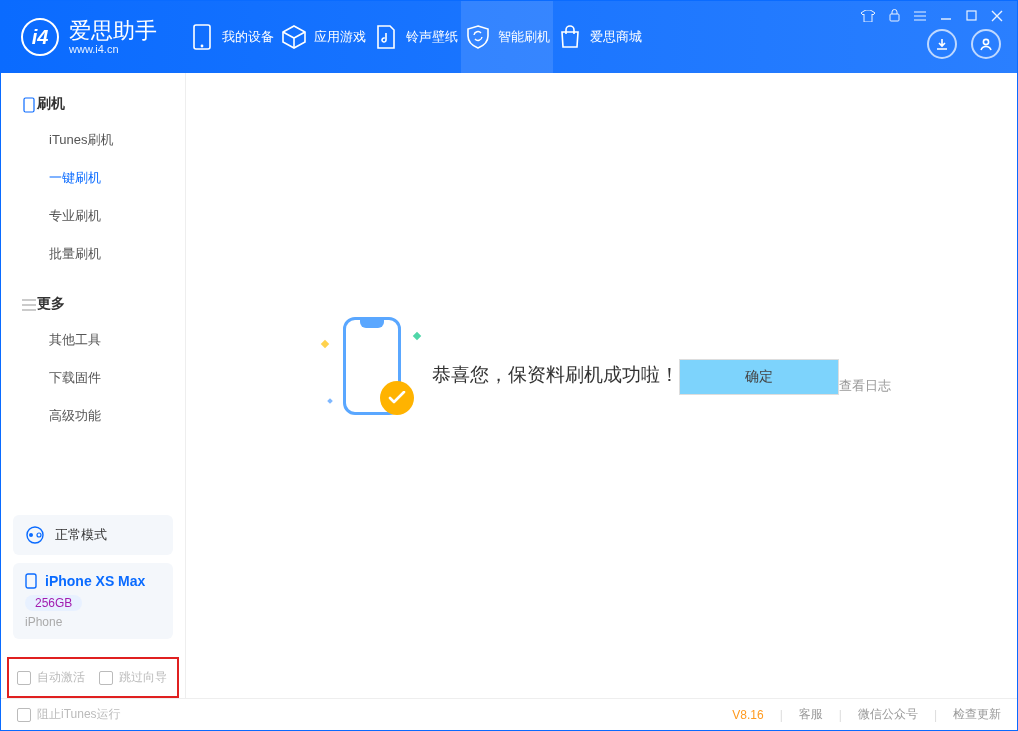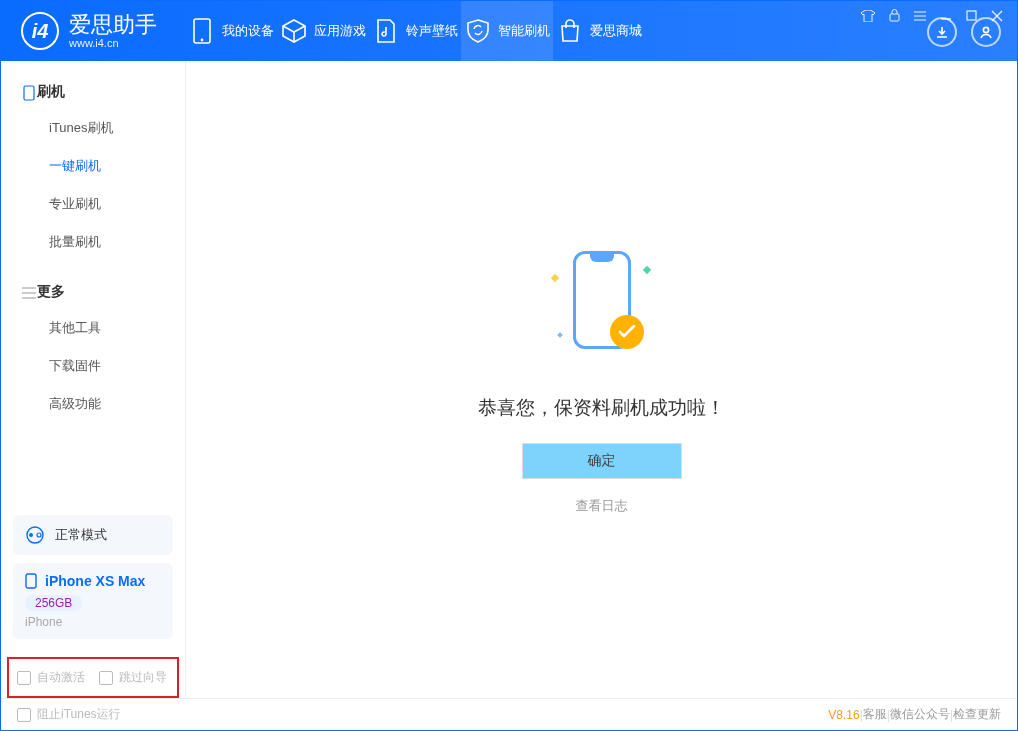--- a/index.html
+++ b/index.html
@@ -1,18 +1,18 @@
 <!DOCTYPE html>
 <html><head>
 <meta charset="utf-8">
 <style>
 * { margin: 0; padding: 0; box-sizing: border-box; }
 body { font-family: "Microsoft YaHei", Arial, sans-serif; font-size: 13px; color: #333; background: #f0f0f0; }
 .window { width: 1018px; height: 731px; background: #fff; border: 1px solid #0a6bff; display: flex; flex-direction: column; margin: 0 auto; }
-.titlebar { height: 60px; background: linear-gradient(to right, #0a6bff, #2a7fff); display: flex; align-items: center; padding: 0 16px 0 20px; color: #fff; position: relative; }
+.titlebar { height: 72px; background: linear-gradient(to right, #0a6bff, #2a7fff); display: flex; align-items: center; padding: 0 16px 0 20px; color: #fff; position: relative; }
 .logo-wrap { display: flex; align-items: center; gap: 10px; margin-right: 28px; }
 .logo-circle { width: 38px; height: 38px; border: 2px solid #fff; border-radius: 50%; display: flex; align-items: center; justify-content: center; font-weight: bold; font-size: 20px; font-style: italic; }
 .logo-text { display: flex; flex-direction: column; line-height: 1.1; }
 .logo-text .main { font-size: 22px; font-weight: 500; }
 .logo-text .sub { font-size: 11px; opacity: 0.9; }
 .nav-tabs { display: flex; height: 100%; }
 .nav-tab { width: 92px; height: 100%; display: flex; flex-direction: row; align-items: center; justify-content: center; gap: 6px; cursor: pointer; font-size: 13px; }
 .nav-tab.active { background: rgba(255,255,255,0.12); }
 .nav-tab .ic { width: 28px; height: 24px; display: flex; align-items: center; justify-content: center; }
 .win-ctrls { position: absolute; right: 14px; top: 8px; display: flex; gap: 14px; align-items: center; }
@@ -29,35 +29,35 @@
 .side-status { margin: 0 12px 12px; }
 .status-card { background: #f4f7fb; border-radius: 6px; padding: 10px 12px; display: flex; align-items: center; gap: 10px; margin-bottom: 8px; }
 .status-ic { width: 20px; height: 20px; display: flex; align-items: center; justify-content: center; }
 .device-card { background: #f4f7fb; border-radius: 6px; padding: 10px 12px; }
 .device-name { color: #0a6bff; font-weight: 600; font-size: 14px; display: flex; align-items: center; gap: 8px; }
 .device-badge { display: inline-block; background: #e8f1ff; color: #a21caf; border-radius: 10px; padding: 1px 10px; font-size: 12px; margin-top: 6px; }
 .device-sub { color: #aaa; font-size: 12px; margin-top: 4px; }
 .red-box { border: 2px solid #e02020; margin: 6px 6px 0; padding: 10px 8px; display: flex; gap: 14px; align-items: center; }
 .chk { width: 14px; height: 14px; border: 1px solid #bbb; display: inline-block; border-radius: 2px; }
 .chk-row { display: flex; align-items: center; gap: 6px; color: #bbb; font-size: 12px; }
-.content { flex: 1; display: flex; flex-direction: column; align-items: center; justify-content: center; background: #fff; }
+.content { flex: 1; display: flex; align-items: center; justify-content: center; background: #fff; }
 .phone-illus { width: 120px; height: 120px; position: relative; margin-bottom: 30px; }
 .phone-shape { width: 58px; height: 98px; border: 3px solid #5aa7ff; border-radius: 12px; background: #fff; position: absolute; left: 50%; top: 6px; transform: translateX(-50%); }
 .phone-notch { width: 24px; height: 8px; background: #5aa7ff; border-radius: 0 0 6px 6px; position: absolute; left: 50%; top: 9px; transform: translateX(-50%); }
 .check-badge { width: 34px; height: 34px; background: #ffb300; border-radius: 50%; position: absolute; right: 18px; bottom: 16px; display: flex; align-items: center; justify-content: center; }
 .sparkle { position: absolute; width: 6px; height: 6px; transform: rotate(45deg); }
 .s1 { background: #ffd24d; left: 10px; top: 30px; }
 .s2 { background: #4fd6a8; right: 12px; top: 22px; }
 .s3 { background: #7fb8ff; left: 16px; bottom: 28px; width: 4px; height: 4px; }
 .success-msg { font-size: 19px; color: #333; font-weight: 500; margin-bottom: 22px; }
 .ok-btn { width: 160px; height: 36px; border: 1px solid #ddd; background: #7dd3fc; cursor: pointer; font-size: 14px; color: #444; margin-bottom: 18px; }
 .log-link { color: #999; font-size: 13px; cursor: pointer; }
 .statusbar { height: 32px; border-top: 1px solid #eee; display: flex; align-items: center; padding: 0 16px; font-size: 12px; color: #999; }
 .statusbar .left { display: flex; align-items: center; gap: 6px; }
-.statusbar .right { margin-left: auto; display: flex; align-items: center; gap: 0; }
+.statusbar .right { margin-left: auto; display: flex; align-items: center; gap: 16px; }
 .statusbar .sep { color: #ddd; }
 .statusbar a { color: #999; cursor: pointer; }
 svg { display: block; }
 </style>
 </head>
 <body>
 
 <div class="window">
 
   <div class="titlebar">

